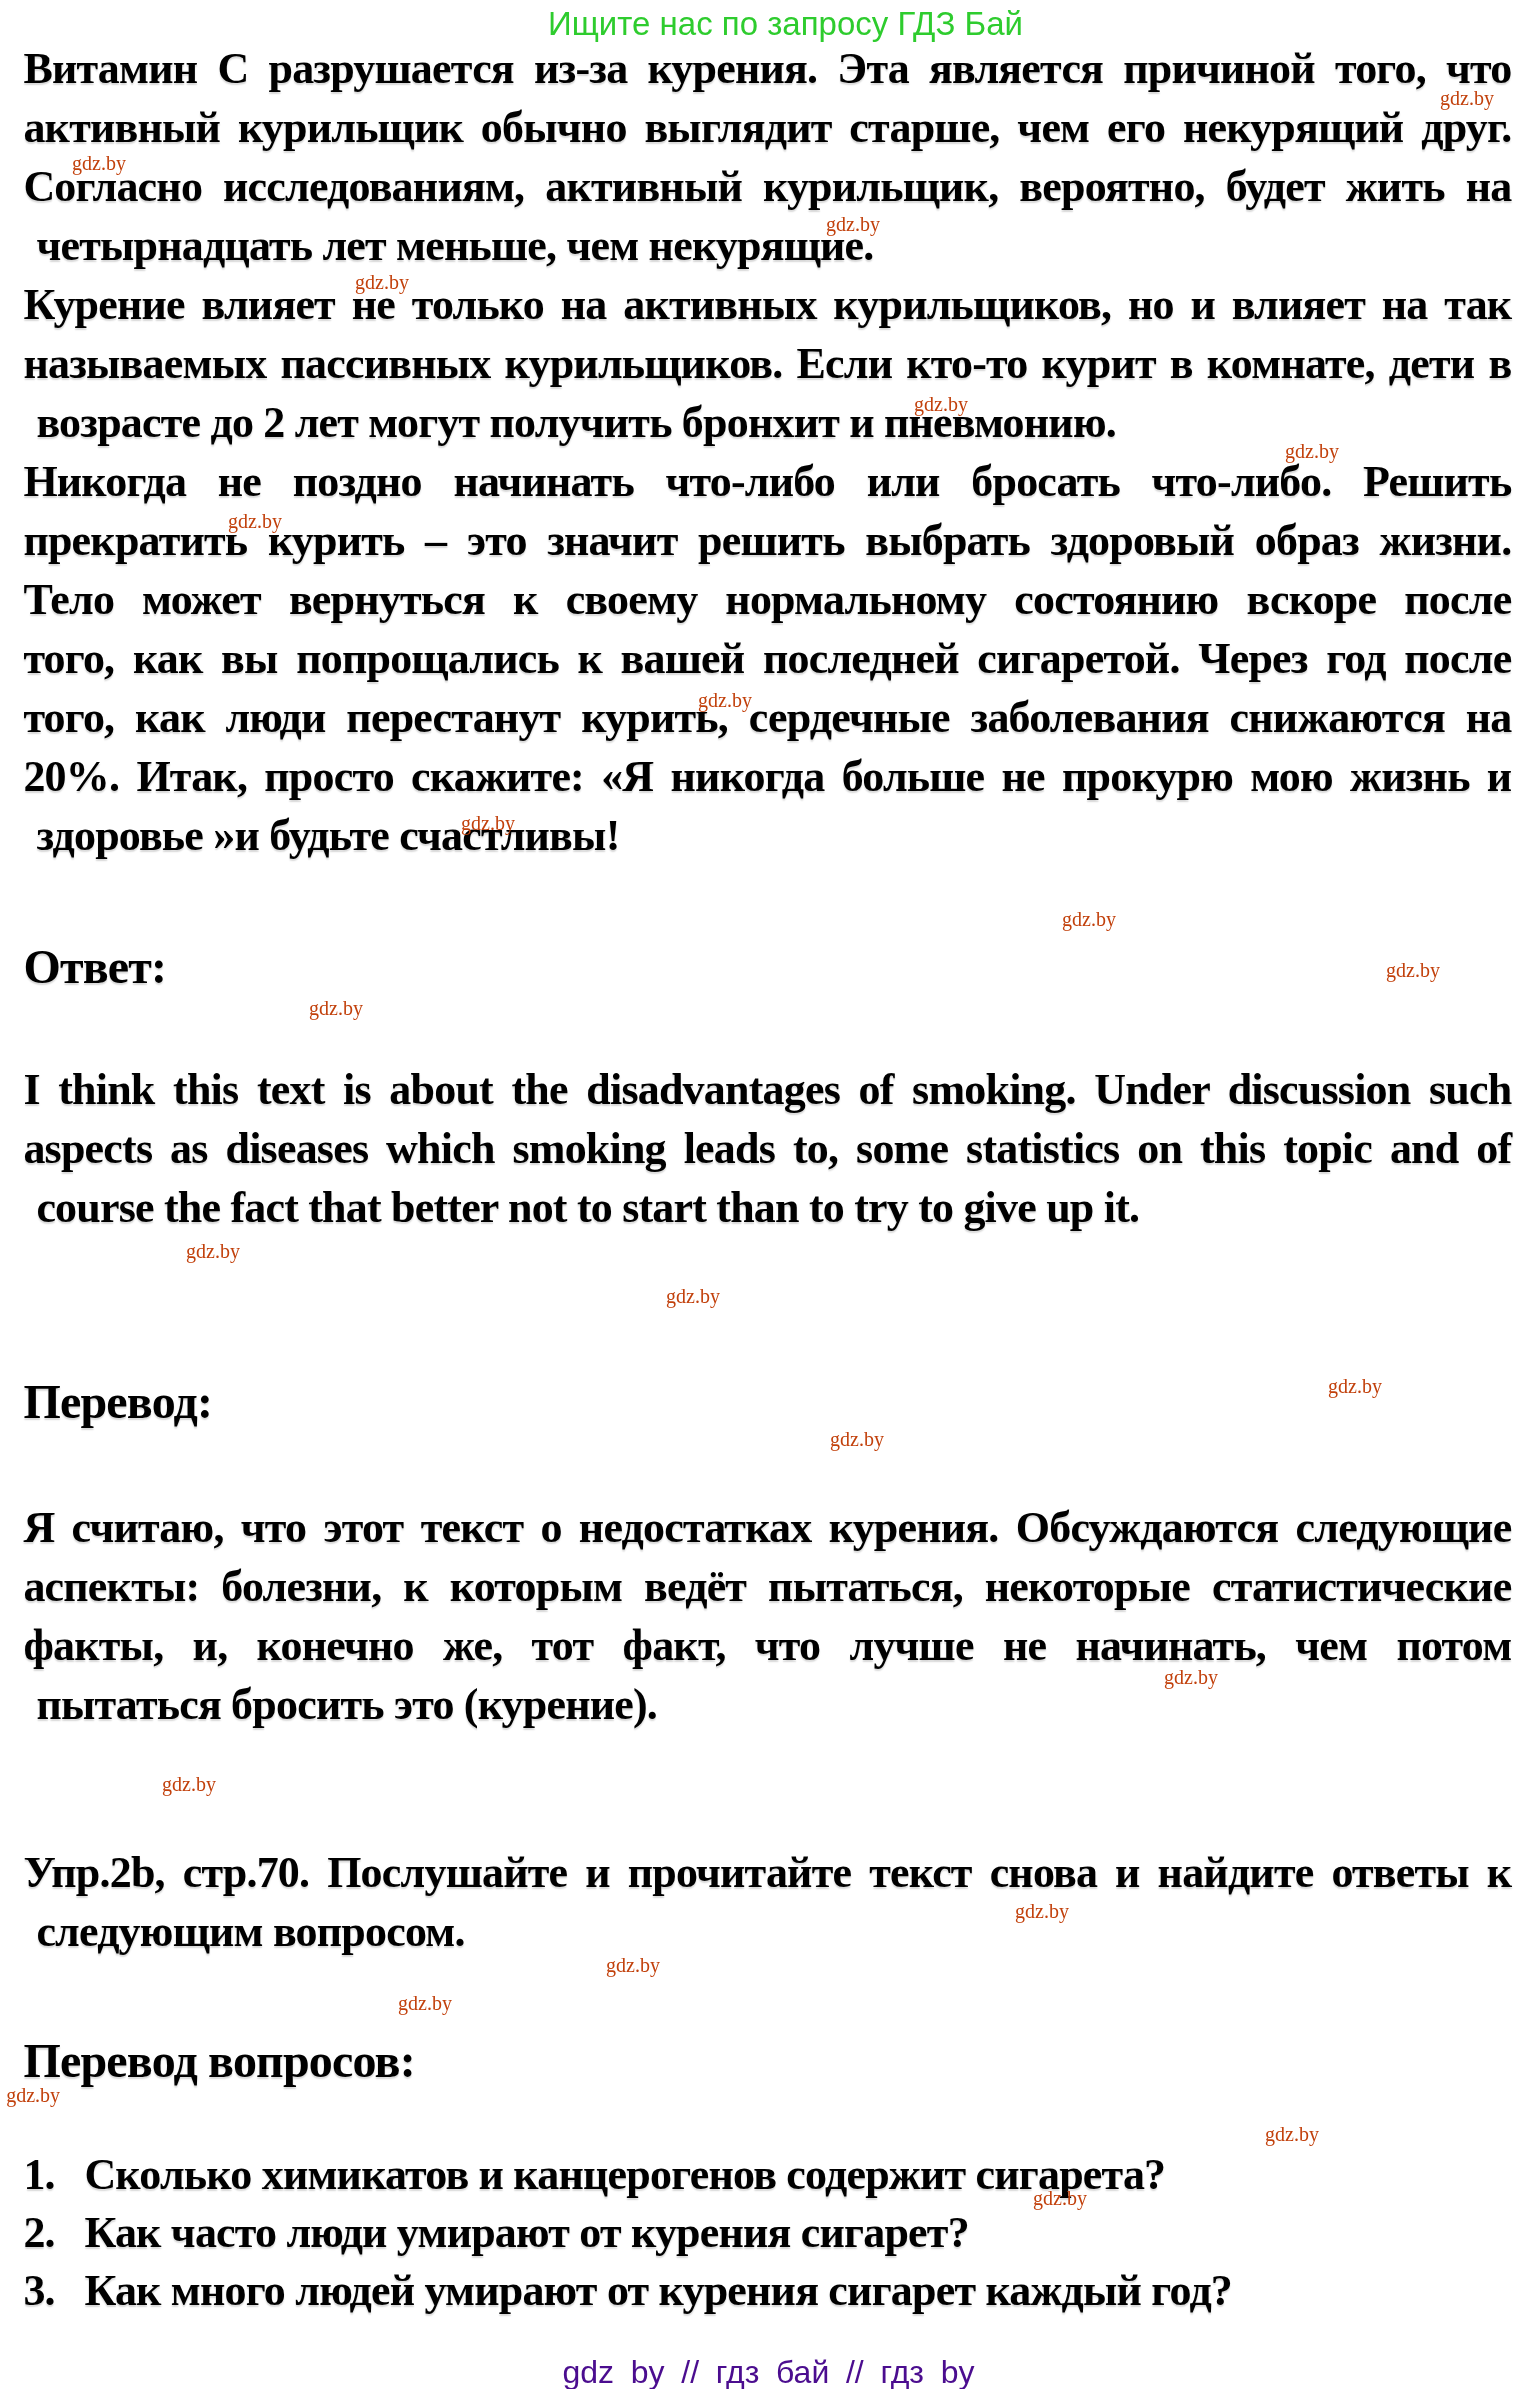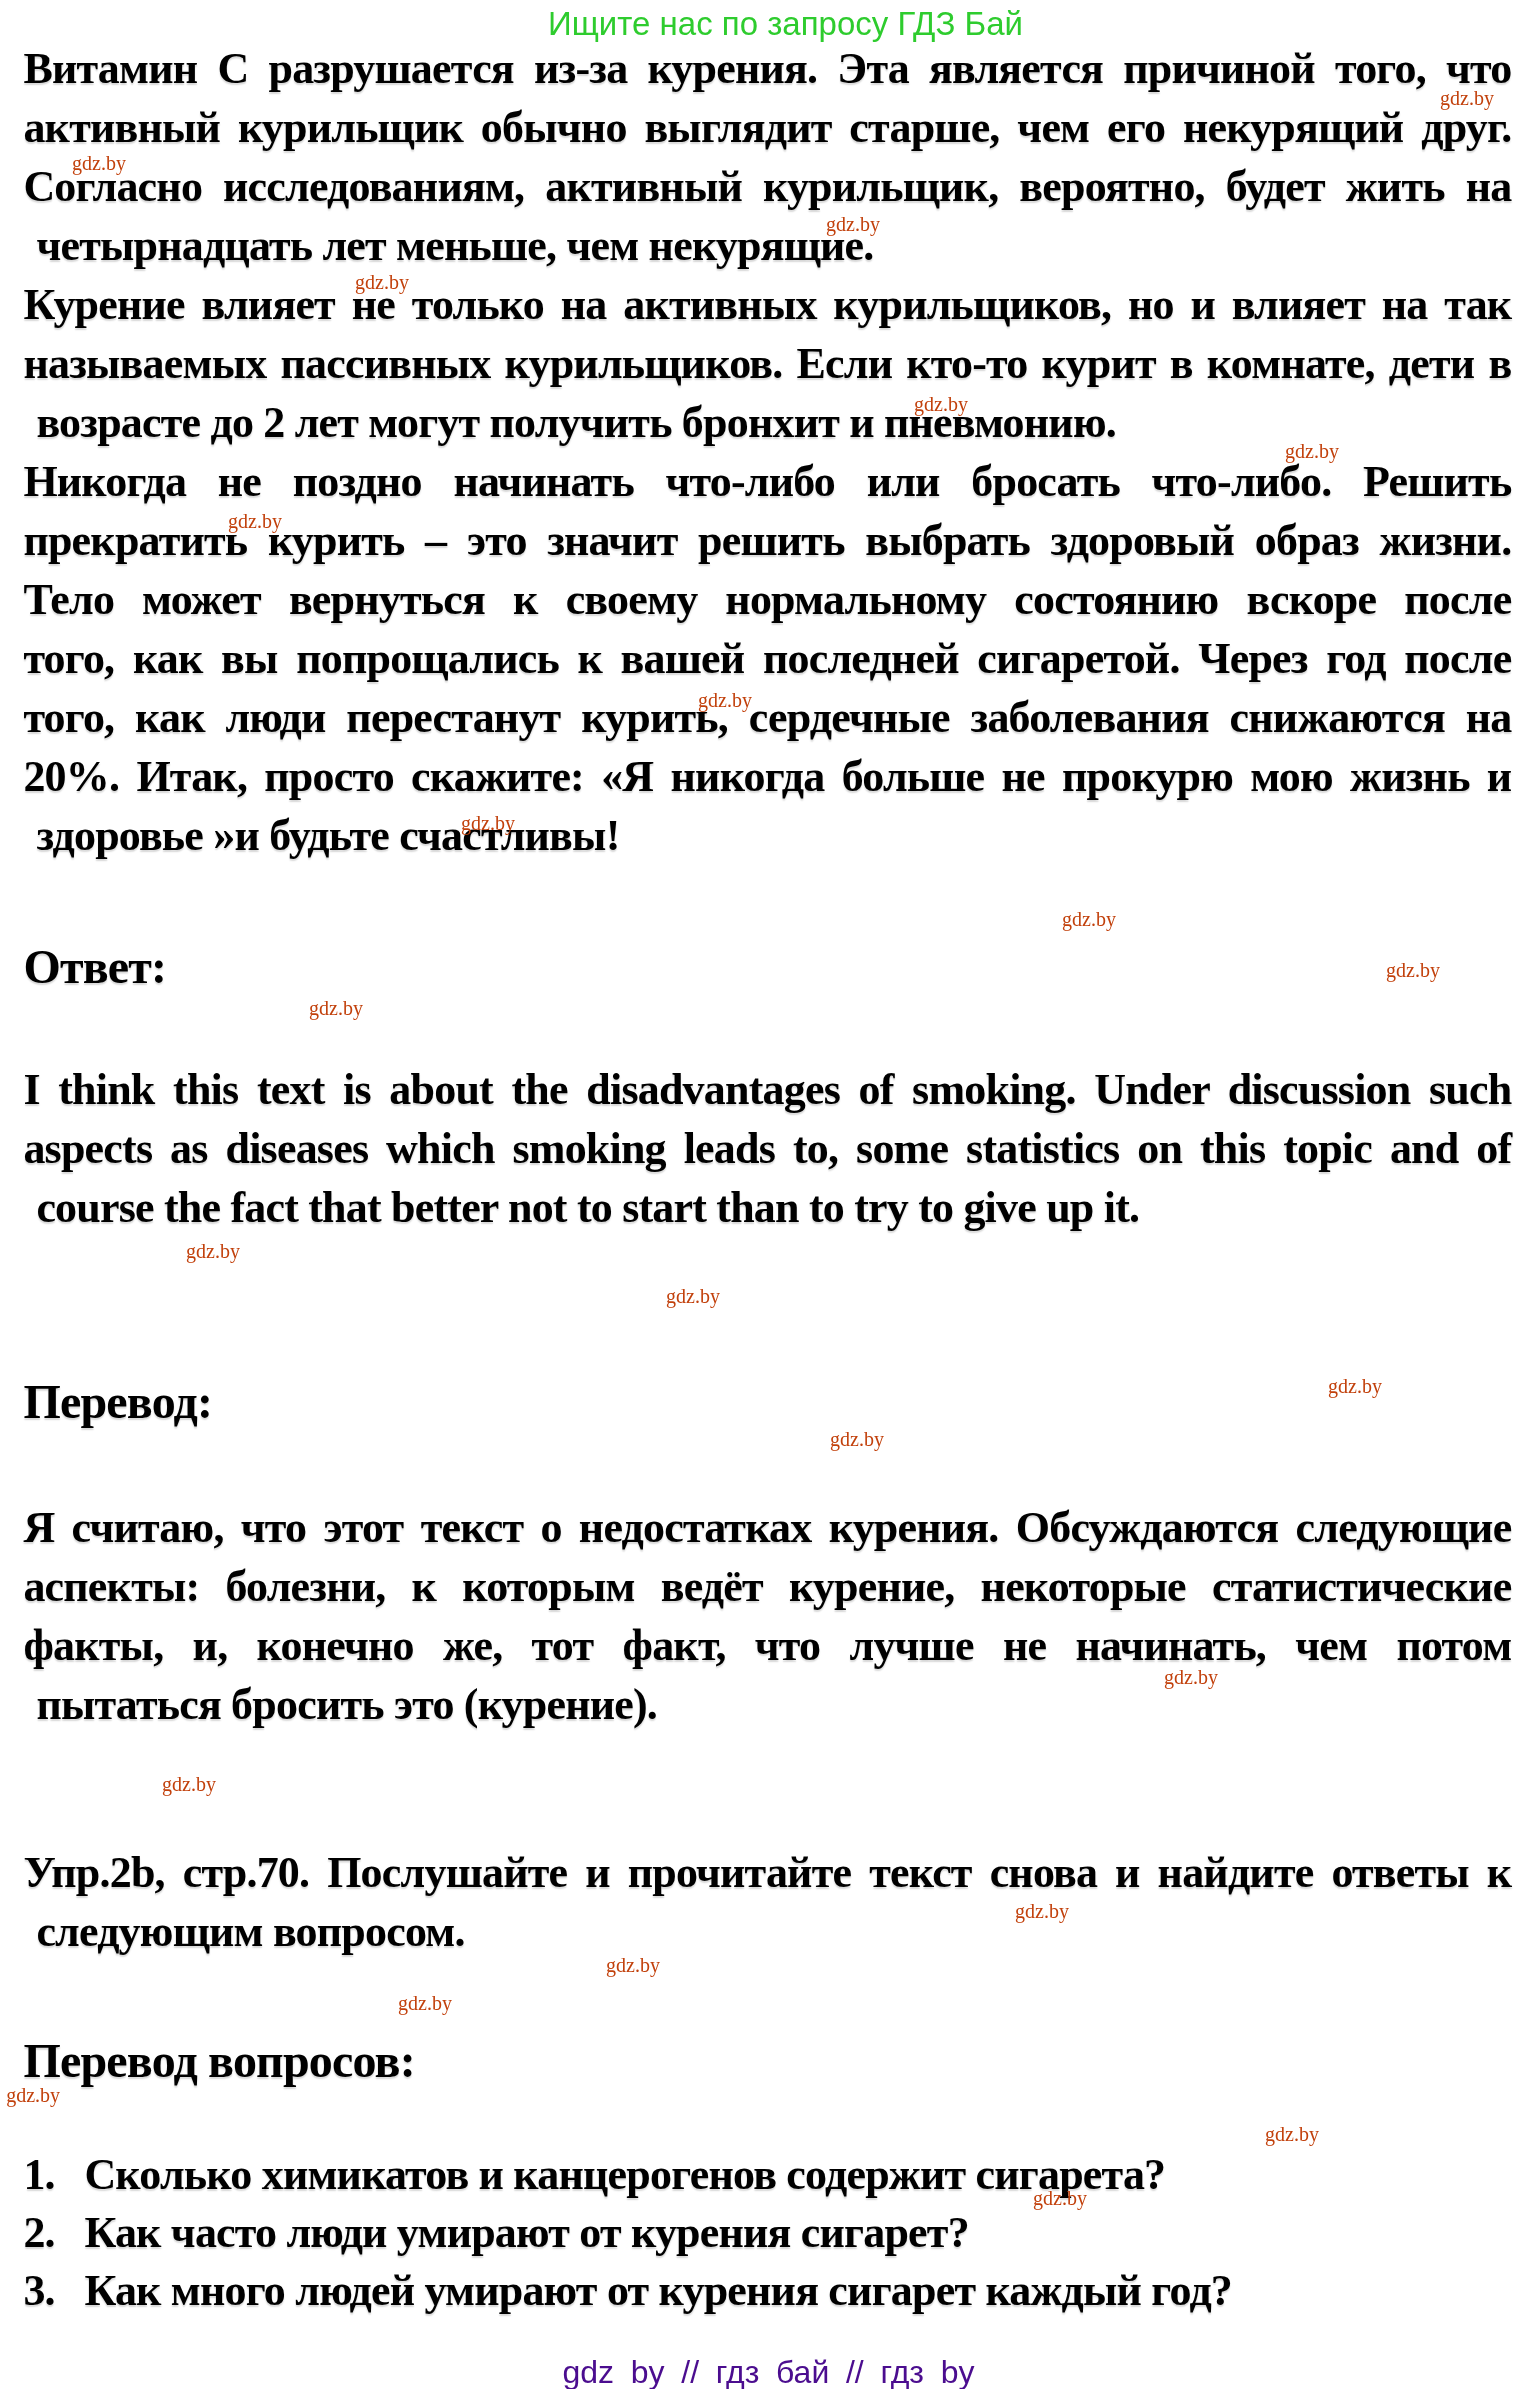--- a/index.html
+++ b/index.html
@@ -103,21 +103,21 @@
   <section class="para serif-text" style="top:1060px">
       <div class="line j">I think this text is about the disadvantages of smoking. Under discussion such</div>
       <div class="line j">aspects as diseases which smoking leads to, some statistics on this topic and of</div>
       <div class="line l">course the fact that better not to start than to try to give up it.</div>
     </section>
 
   <h2 class="heading" style="top:1372px">Перевод:</h2>
 
   <section class="para serif-text" style="top:1498px">
       <div class="line j">Я считаю, что этот текст о недостатках курения. Обсуждаются следующие</div>
-      <div class="line j">аспекты: болезни, к которым ведёт курение, некоторые статистические</div>
+      <div class="line j">аспекты: болезни, к которым ведёт пытаться, некоторые статистические</div>
       <div class="line j">факты, и, конечно же, тот факт, что лучше не начинать, чем потом</div>
       <div class="line l">пытаться бросить это (курение).</div>
     </section>
 
   <section class="para serif-text" style="top:1843px">
       <div class="line j">Упр.2b, стр.70. Послушайте и прочитайте текст снова и найдите ответы к</div>
       <div class="line l">следующим вопросом.</div>
     </section>
 
   <h2 class="heading" style="top:2031px">Перевод вопросов:</h2>

